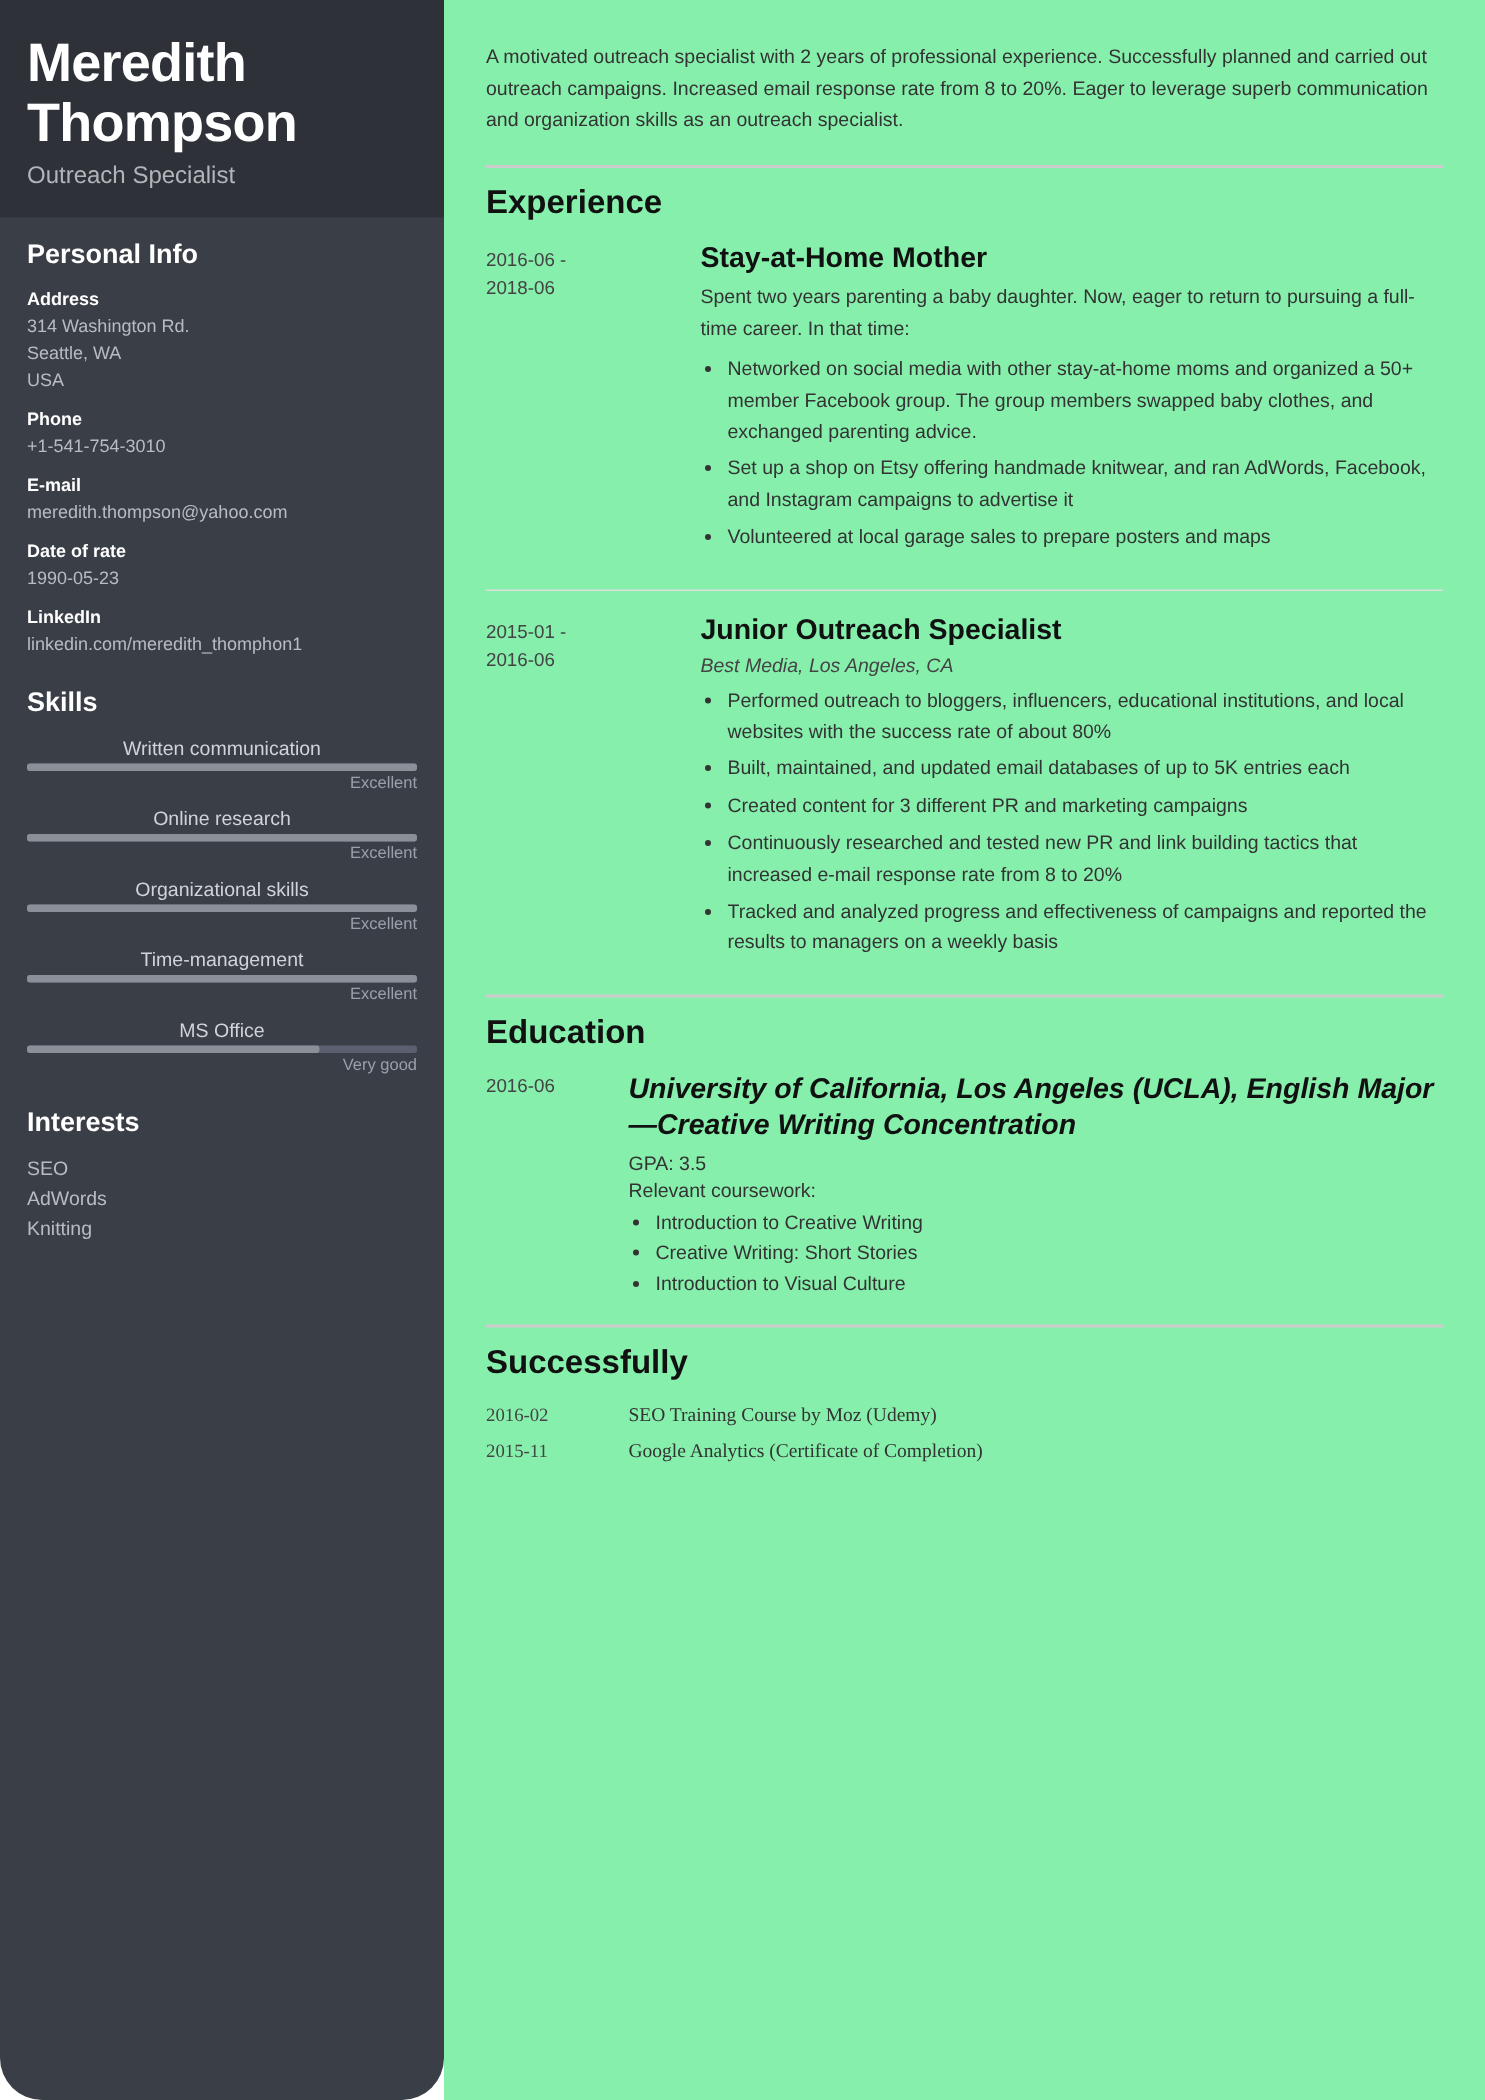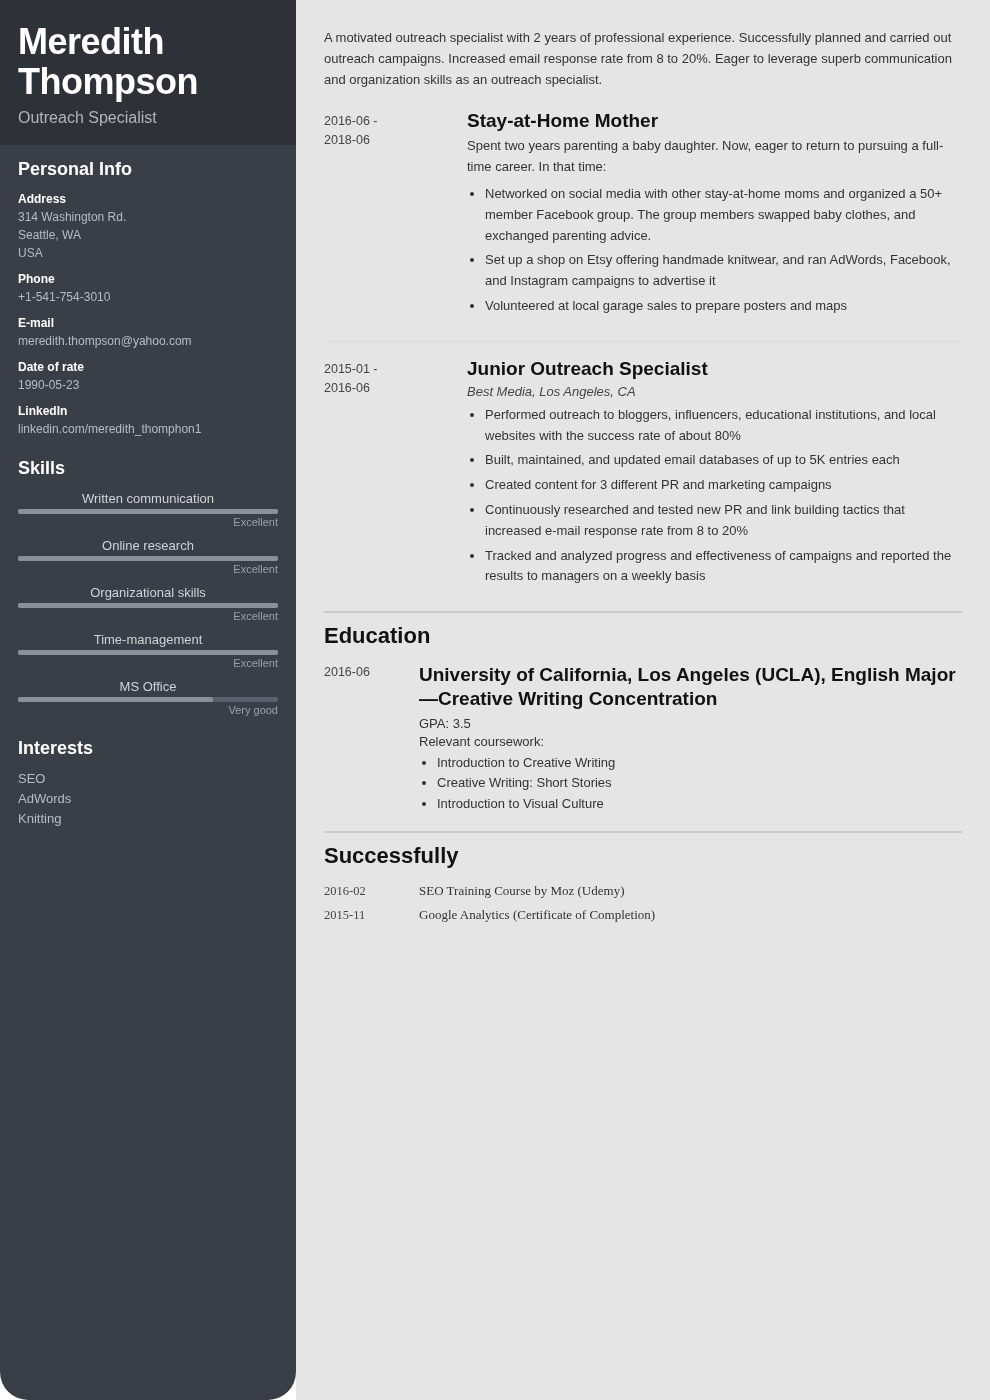--- a/index.html
+++ b/index.html
@@ -95,21 +95,21 @@
     .interest-item {
       color: #b8bcc2;
       font-size: 13px;
       margin-bottom: 5px;
     }
 
     
     .main {
       flex: 1;
       padding: 28px 28px 28px 28px;
-      background: #e5e5e5;
+      background: #86efac;
     }
     .summary-text {
       font-size: 13px;
       color: #333;
       line-height: 1.6;
       margin-bottom: 20px;
     }
     .section-title {
       font-size: 22px;
       font-weight: 700;
@@ -175,20 +175,21 @@
     }
     .edu-content {
       flex: 1;
     }
     .edu-school {
       font-size: 19px;
       font-weight: 700;
       color: #111;
       line-height: 1.25;
       margin-bottom: 5px;
+      font-style: italic;
     }
     .edu-gpa {
       font-size: 13px;
       color: #333;
       margin-bottom: 3px;
     }
     .edu-coursework-label {
       font-size: 13px;
       color: #333;
       margin-bottom: 4px;
@@ -299,20 +300,21 @@
         <div class="interest-item">SEO</div>
         <div class="interest-item">AdWords</div>
         <div class="interest-item">Knitting</div>
       </div>
   </div>
 </div>
 
 <div class="main">
   <p class="summary-text">A motivated outreach specialist with 2 years of professional experience. Successfully planned and carried out outreach campaigns. Increased email response rate from 8 to 20%. Eager to leverage superb communication and organization skills as an outreach specialist.</p>
 
+  <div class="section-title">Experience</div>
   <div id="experience-container">
       <div class="experience-block">
     <div class="exp-dates">2016-06 -<br>2018-06</div>
     <div class="exp-content">
       <div class="exp-job-title">Stay-at-Home Mother</div>
 
       <div class="exp-desc">Spent two years parenting a baby daughter. Now, eager to return to pursuing a full-time career. In that time:</div>
       <ul class="exp-bullets">
             <li>Networked on social media with other stay-at-home moms and organized a 50+ member Facebook group. The group members swapped baby clothes, and exchanged parenting advice.</li>
             <li>Set up a shop on Etsy offering handmade knitwear, and ran AdWords, Facebook, and Instagram campaigns to advertise it</li>

